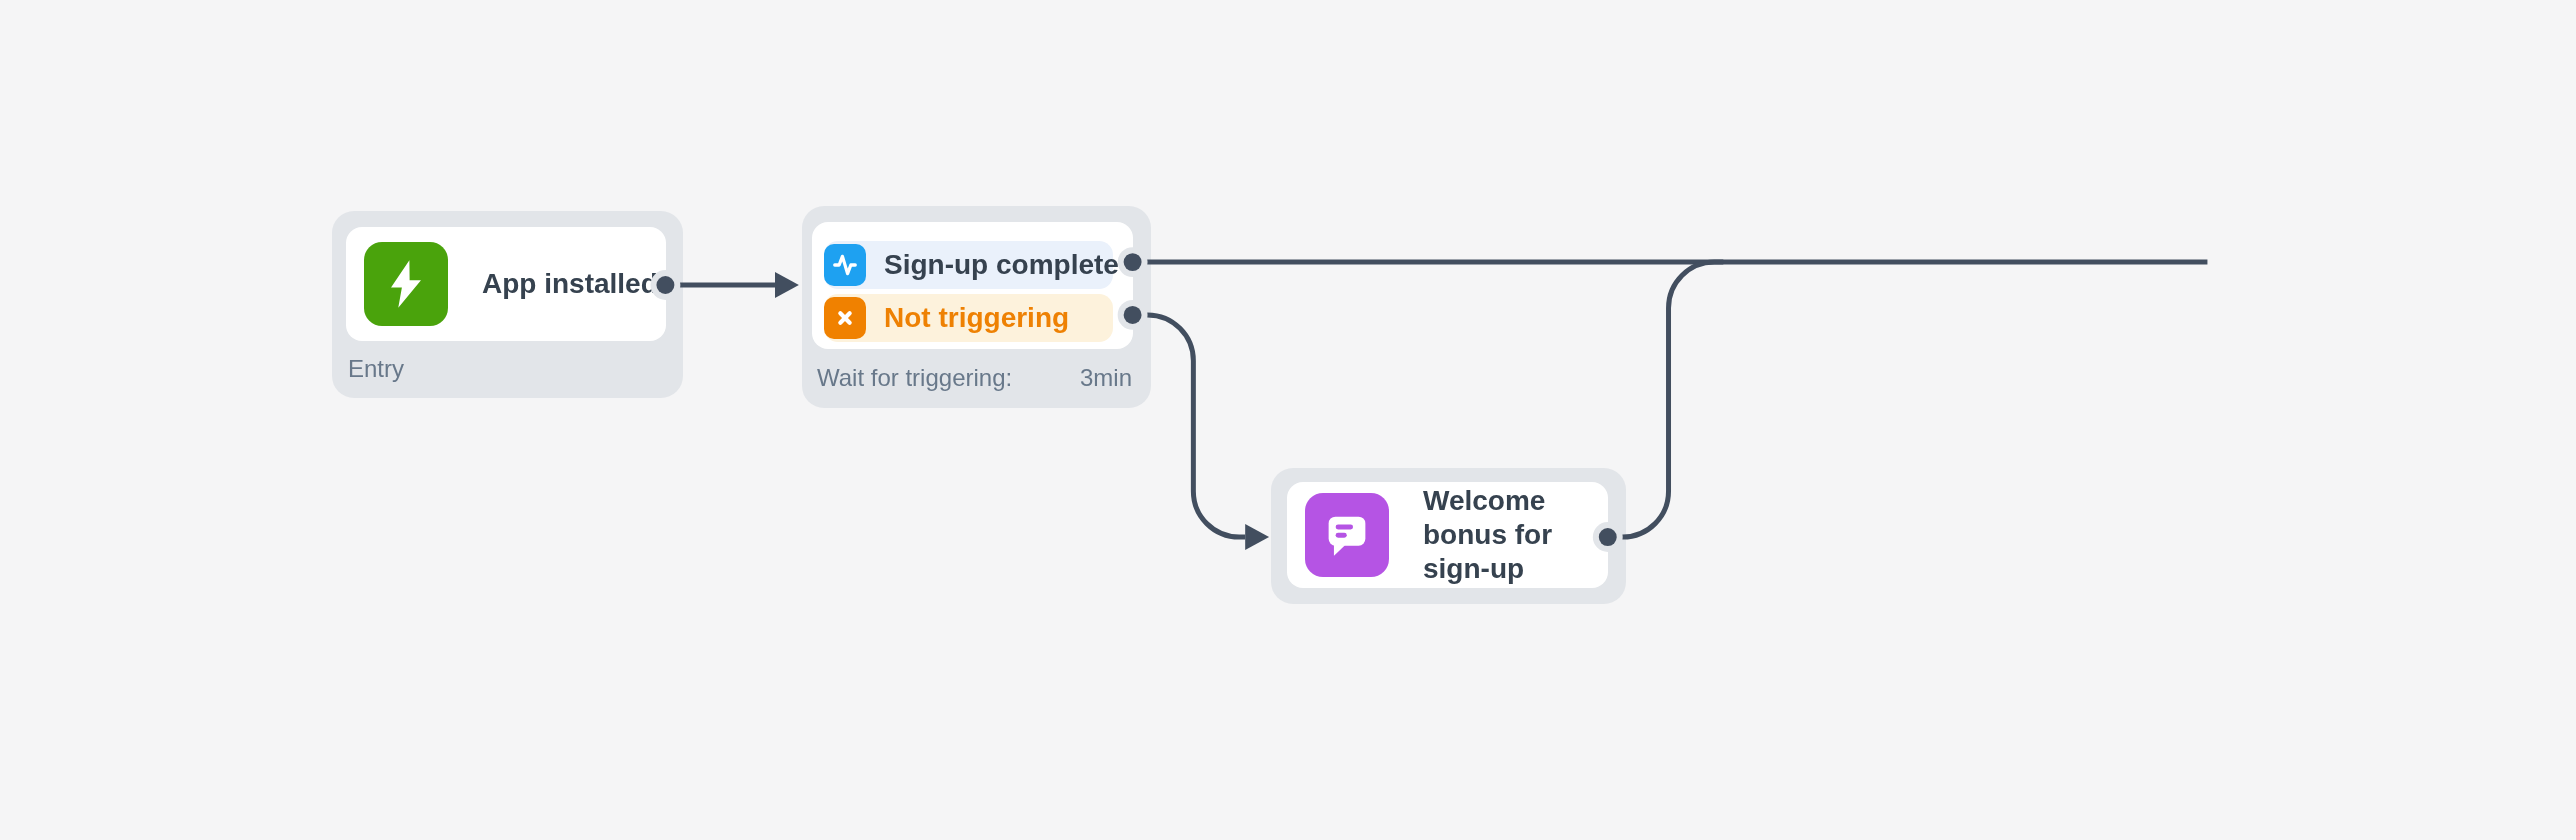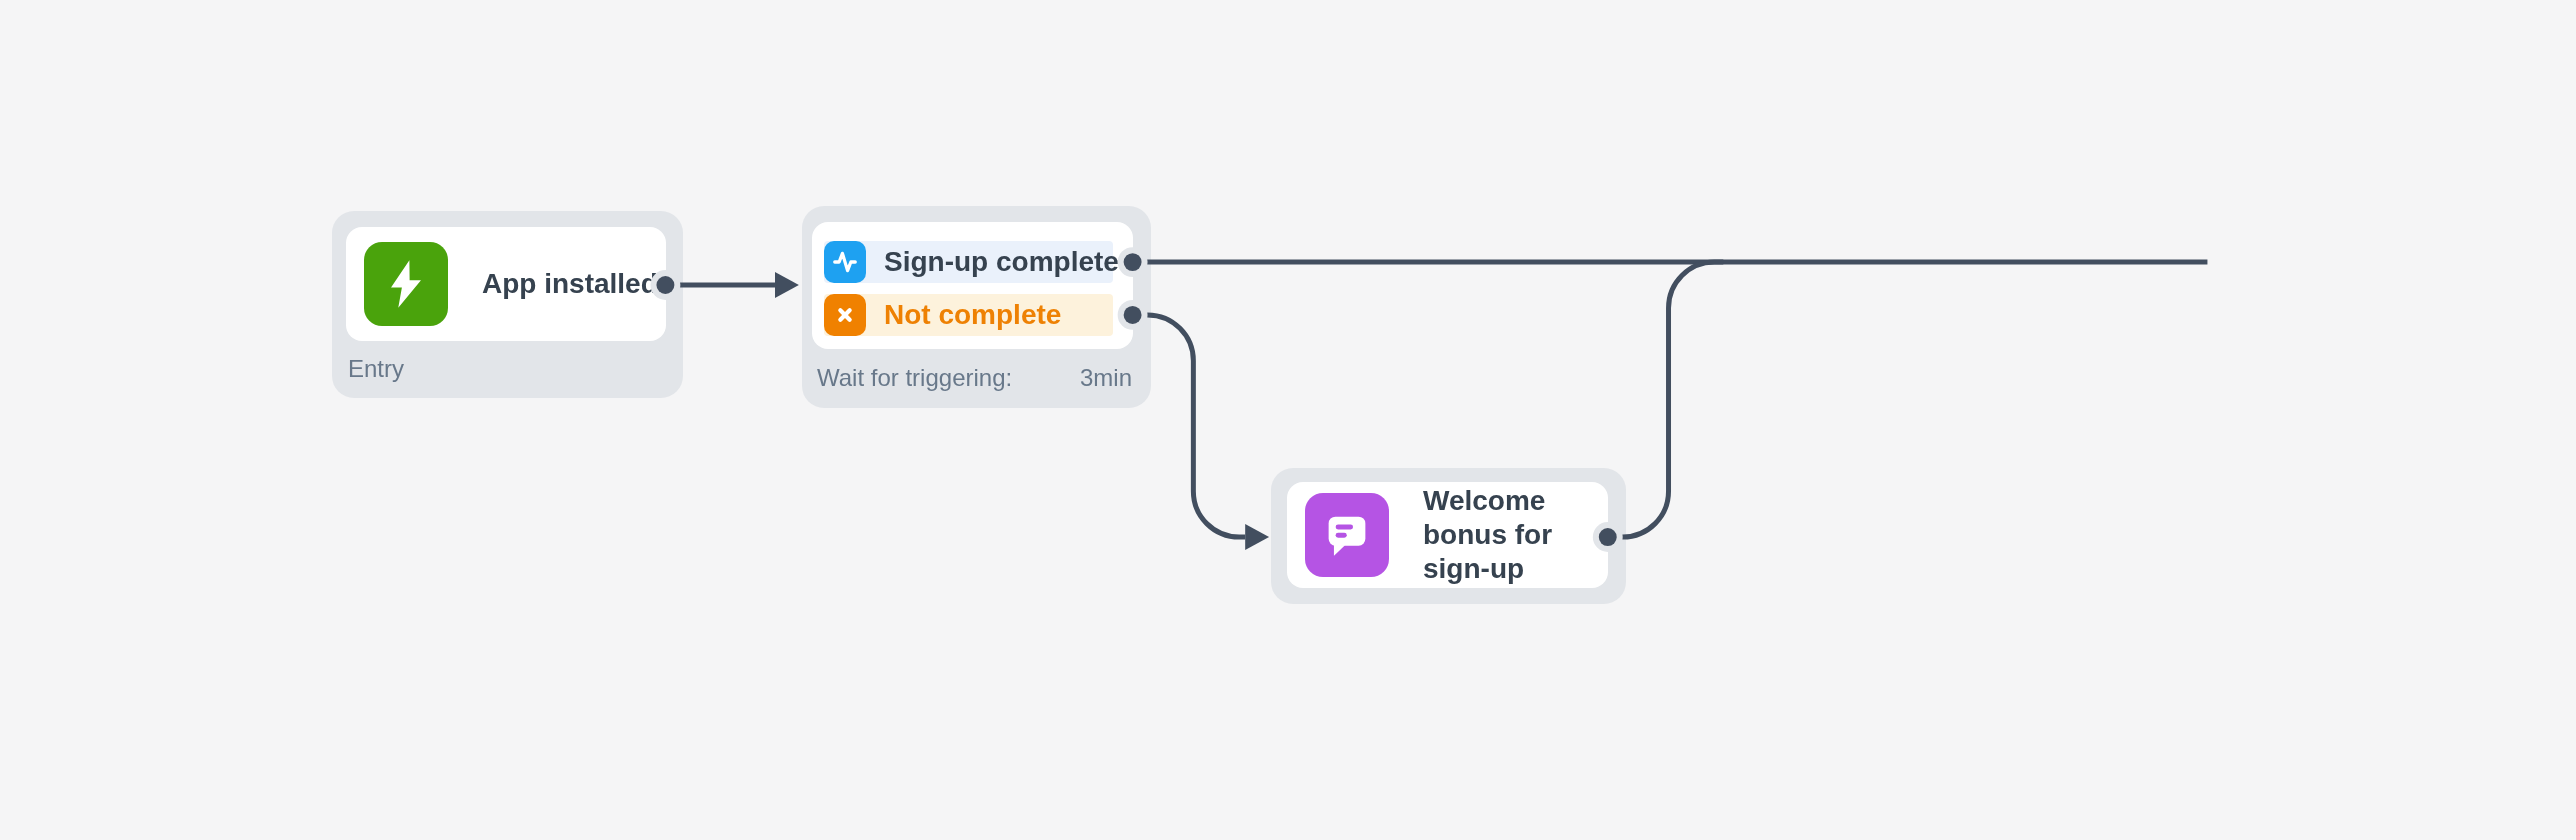--- a/index.html
+++ b/index.html
@@ -37,21 +37,21 @@
   .big-icon{
     width:84px;height:84px;border-radius:18px;flex:none;
     display:flex;align-items:center;justify-content:center;
   }
   .big-icon svg{width:58px;height:58px;display:block}
   .title{
     font-size:28px;font-weight:700;color:var(--title-color);
     line-height:34px;margin-left:34px;
   }
   .branch-row{
-    position:absolute;width:289px;height:42px;border-radius:4px;
+    position:absolute;width:289px;height:48px;border-radius:14px;
     display:flex;align-items:center;
   }
   .small-icon{
     width:42px;height:42px;border-radius:10px;flex:none;
     display:flex;align-items:center;justify-content:center;
   }
   .small-icon svg{width:28px;height:28px;display:block}
   .branch-label{font-size:28px;font-weight:700;margin-left:18px;white-space:nowrap}
   .row-blue{background:var(--row-blue-bg)}
   .row-blue .branch-label{color:var(--title-color)}
@@ -94,21 +94,21 @@
         </svg>
       </span>
       <span class="branch-label">Sign-up complete</span>
     </div>
     <div class="branch-row row-orange" style="left:12px;top:72px">
       <span class="small-icon bg-orange">
         <svg viewBox="0 0 24 24" fill="none" stroke="#ffffff" stroke-width="3.6" stroke-linecap="round">
           <path d="M8 8 L16 16 M16 8 L8 16"></path>
         </svg>
       </span>
-      <span class="branch-label">Not complete</span>
+      <span class="branch-label">Not triggering</span>
     </div>
   </div>
   <div class="node-footer" style="height:60px;padding:0 19px 0 15px">
     <span>Wait for triggering:</span>
     <span>3min</span>
   </div>
 </div>
 
 <div class="node" style="left:1271px;top:468px;width:355px;height:136px">
   <div class="card" style="left:16px;top:14px;width:321px;height:106px;padding-left:18px">

